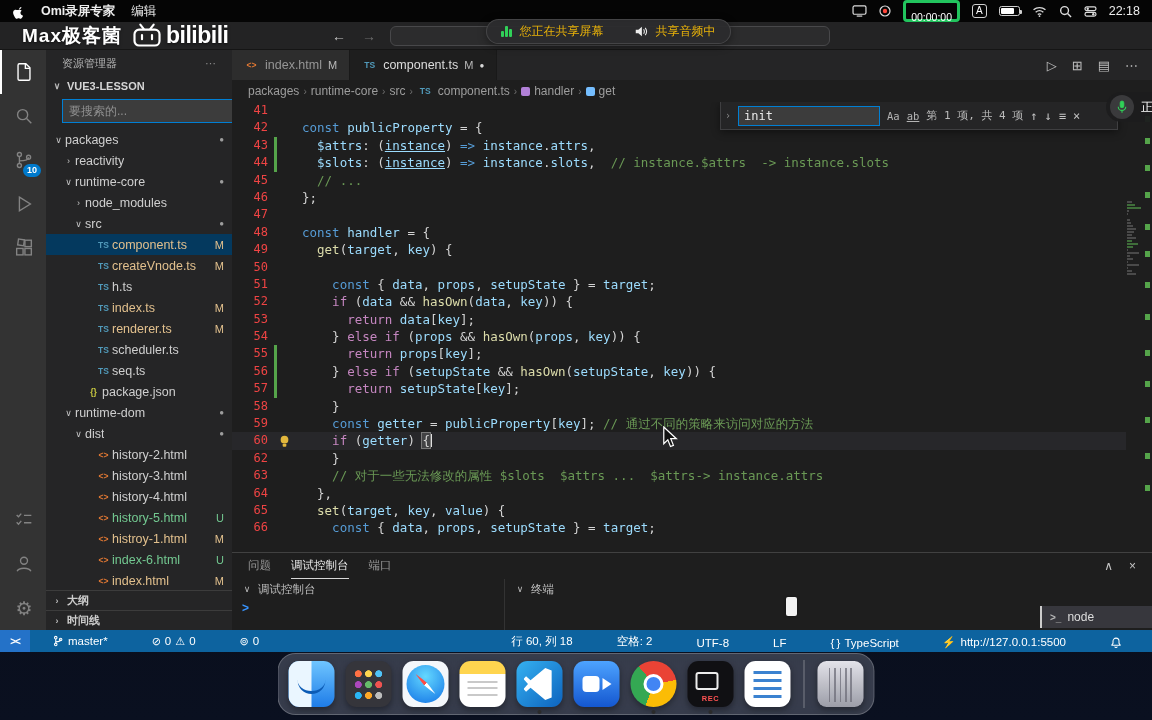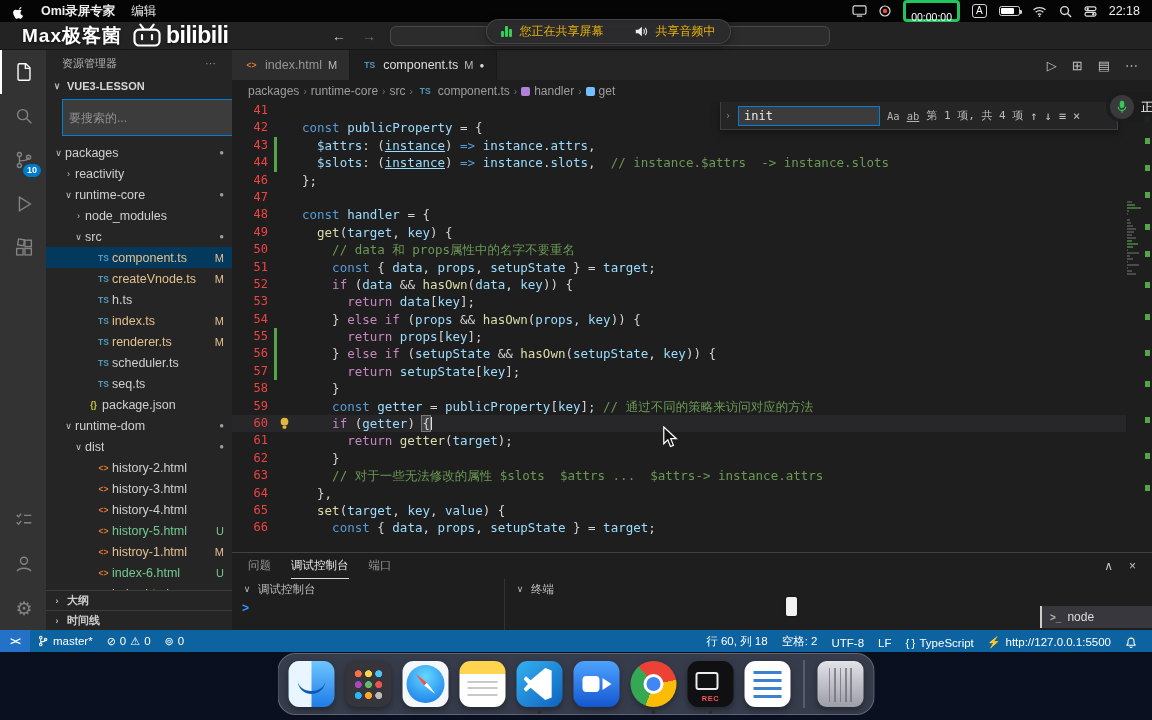--- a/index.html
+++ b/index.html
@@ -48,21 +48,21 @@
 .ab-badge{position:absolute;right:5px;bottom:5px;background:#007acc;color:#fff;border-radius:9px;font-size:9px;line-height:13px;padding:0 4px;font-weight:700}
 .ab-spacer{flex:1}
 .ab-gear{font-size:19px}
 
 .sidebar{width:186px;background:#252526;display:flex;flex-direction:column;flex:none;color:#cccccc;overflow:hidden}
 .sb-title{height:26px;display:flex;align-items:center;padding:0 16px;font-size:11px;color:#b3b3b3;flex:none}
 .sb-title .more{margin-left:auto;color:#8a8a8a}
 .sb-section{height:20px;display:flex;align-items:center;gap:3px;font-size:11px;font-weight:700;color:#d5d5d5;padding:0 4px;flex:none}
 .sb-chev{font-size:9px;width:14px;text-align:center;color:#bbb}
 .search-row{display:flex;align-items:center;gap:5px;padding:3px 8px 6px 16px;flex:none}
-.search-box{flex:1;height:37px;background:#3c3c3c;border:1px solid var(--accent);display:flex;align-items:center;padding:0 2px 0 6px;gap:5px}
+.search-box{flex:1;height:24px;background:#3c3c3c;border:1px solid var(--accent);display:flex;align-items:center;padding:0 2px 0 6px;gap:5px}
 .search-box input{flex:1;min-width:0;background:transparent;border:none;outline:none;color:#ddd;font-size:12px;font-family:"Liberation Sans",sans-serif}
 .search-box input::placeholder{color:#8f8f8f}
 .sb-icbtn{width:18px;height:18px;display:flex;align-items:center;justify-content:center;color:#bbb;font-size:11px;border-radius:3px}
 .tree{flex:1;overflow:hidden;font-size:12.5px}
 .trow{height:21px;display:flex;align-items:center;cursor:pointer;padding-right:8px}
 .trow.sel{background:var(--selbg)}
 .chev{width:13px;flex:none;font-size:9px;color:#c5c5c5;text-align:center}
 .fic{width:17px;flex:none;font-weight:700;font-size:8.5px;text-align:center;letter-spacing:0}
 .fic-ts{color:#519aba}.fic-html{color:#e37933}.fic-json{color:#cbcb41}
 .tname{white-space:nowrap;overflow:hidden;color:#cfcfcf}
@@ -122,21 +122,21 @@
 .pleft{width:273px;flex:none;display:flex;flex-direction:column;border-right:1px solid #333}
 .psec{height:20px;display:flex;align-items:center;gap:4px;padding:0 8px;font-size:11.5px;color:#bcbcbc}
 .repl{padding:2px 10px;color:#3794ff;font-weight:700;font-size:12px}
 .pright{flex:1;display:flex;flex-direction:column;position:relative}
 .term-item{position:absolute;right:0;bottom:2px;width:112px;height:22px;background:#37373d;border-left:2px solid #cccccc;display:flex;align-items:center;gap:6px;padding:0 8px;color:#dddddd;font-size:12px}
 .term-ic{color:#b6b6b6;font-size:10px;font-weight:700}
 .panel-caret{position:absolute;left:281px;bottom:14px;width:11px;height:19px;background:#f2f2f2;border-radius:2px;box-shadow:0 0 3px rgba(0,0,0,.5)}
 
 .statusbar{height:22px;background:var(--statusbar);display:flex;align-items:center;color:#fff;font-size:11.5px;flex:none}
 .sb-remote{width:30px;height:100%;background:var(--remote);display:flex;align-items:center;justify-content:center;font-size:10px;font-weight:700;letter-spacing:-1px;flex:none}
-.sb-item{padding:0 7px;display:flex;align-items:center;gap:4px;white-space:nowrap}
+.sb-item{padding:0 22px;display:flex;align-items:center;gap:4px;white-space:nowrap}
 .sb-item svg{width:12px;height:12px;stroke:#fff;fill:none;stroke-width:1.4}
 .sb-right{margin-left:auto;display:flex;align-items:flex-end;padding-right:8px}
 .sb-sym{font-size:11px}
 
 .dock{position:absolute;left:50%;transform:translateX(-50%);bottom:5px;height:62px;background:rgba(185,190,205,.26);border:1px solid rgba(255,255,255,.22);border-radius:18px;display:flex;align-items:center;padding:0 10px;gap:11px;z-index:70;backdrop-filter:blur(6px)}
 .dk{width:46px;height:46px;border-radius:11px;position:relative;flex:none;box-shadow:0 3px 6px rgba(0,0,0,.35)}
 .rundot{position:absolute;left:50%;bottom:-7px;width:4px;height:4px;border-radius:50%;background:#2b2b2b;transform:translateX(-50%)}
 .dk-finder{background:linear-gradient(180deg,#6fc5ff,#1e7ce8);overflow:hidden}
 .dk-finder::before{content:"";position:absolute;left:0;top:0;bottom:0;width:49%;background:#eaf6ff}
 .dk-finder::after{content:"";position:absolute;left:9px;right:9px;top:12px;height:18px;border-bottom:3px solid #0b5bb5;border-radius:0 0 14px 14px}
@@ -510,39 +510,39 @@
             <span class="sym sym2"></span>
             <span>get</span>
           </span>
         </div>
       <div class="code-wrap">
         <div id="code">
             <div class="cl"><span class="ln">41</span><span class="gmark"></span><span class="bulb"></span><span class="ct"></span></div>
             <div class="cl"><span class="ln">42</span><span class="gmark"></span><span class="bulb"></span><span class="ct"><span class="tk-k">const</span><span class="tk-d"> </span><span class="tk-v">publicProperty</span><span class="tk-d"> = {</span></span></div>
             <div class="cl"><span class="ln">43</span><span class="gmark chg"></span><span class="bulb"></span><span class="ct"><span class="tk-d">  </span><span class="tk-v">$attrs</span><span class="tk-d">: (</span><span class="tk-u">instance</span><span class="tk-d">) </span><span class="tk-k">=&gt;</span><span class="tk-d"> </span><span class="tk-v">instance</span><span class="tk-d">.</span><span class="tk-v">attrs</span><span class="tk-d">,</span></span></div>
             <div class="cl"><span class="ln">44</span><span class="gmark chg"></span><span class="bulb"></span><span class="ct"><span class="tk-d">  </span><span class="tk-v">$slots</span><span class="tk-d">: (</span><span class="tk-u">instance</span><span class="tk-d">) </span><span class="tk-k">=&gt;</span><span class="tk-d"> </span><span class="tk-v">instance</span><span class="tk-d">.</span><span class="tk-v">slots</span><span class="tk-d">,  </span><span class="tk-m">// instance.$attrs  -&gt; instance.slots</span></span></div>
+            <div class="cl"><span class="ln">45</span><span class="gmark"></span><span class="bulb"></span><span class="ct"><span class="tk-d">  </span><span class="tk-m">// ...</span></span></div>
             <div class="cl"><span class="ln">46</span><span class="gmark"></span><span class="bulb"></span><span class="ct"><span class="tk-d">};</span></span></div>
             <div class="cl"><span class="ln">47</span><span class="gmark"></span><span class="bulb"></span><span class="ct"></span></div>
             <div class="cl"><span class="ln">48</span><span class="gmark"></span><span class="bulb"></span><span class="ct"><span class="tk-k">const</span><span class="tk-d"> </span><span class="tk-v">handler</span><span class="tk-d"> = {</span></span></div>
             <div class="cl"><span class="ln">49</span><span class="gmark"></span><span class="bulb"></span><span class="ct"><span class="tk-d">  </span><span class="tk-f">get</span><span class="tk-d">(</span><span class="tk-v">target</span><span class="tk-d">, </span><span class="tk-v">key</span><span class="tk-d">) {</span></span></div>
-            <div class="cl"><span class="ln">50</span><span class="gmark"></span><span class="bulb"></span><span class="ct"><span class="tk-d">    </span><span class="tk-m">// data 和 props属性中的名字不要重名</span></span></div>
+            <div class="cl"><span class="ln">50</span><span class="gmark"></span><span class="bulb"></span></div>
             <div class="cl"><span class="ln">51</span><span class="gmark"></span><span class="bulb"></span><span class="ct"><span class="tk-d">    </span><span class="tk-k">const</span><span class="tk-d"> { </span><span class="tk-v">data</span><span class="tk-d">, </span><span class="tk-v">props</span><span class="tk-d">, </span><span class="tk-v">setupState</span><span class="tk-d"> } = </span><span class="tk-v">target</span><span class="tk-d">;</span></span></div>
             <div class="cl"><span class="ln">52</span><span class="gmark"></span><span class="bulb"></span><span class="ct"><span class="tk-d">    </span><span class="tk-c">if</span><span class="tk-d"> (</span><span class="tk-v">data</span><span class="tk-d"> &amp;&amp; </span><span class="tk-f">hasOwn</span><span class="tk-d">(</span><span class="tk-v">data</span><span class="tk-d">, </span><span class="tk-v">key</span><span class="tk-d">)) {</span></span></div>
             <div class="cl"><span class="ln">53</span><span class="gmark"></span><span class="bulb"></span><span class="ct"><span class="tk-d">      </span><span class="tk-c">return</span><span class="tk-d"> </span><span class="tk-v">data</span><span class="tk-d">[</span><span class="tk-v">key</span><span class="tk-d">];</span></span></div>
             <div class="cl"><span class="ln">54</span><span class="gmark"></span><span class="bulb"></span><span class="ct"><span class="tk-d">    } </span><span class="tk-c">else</span><span class="tk-d"> </span><span class="tk-c">if</span><span class="tk-d"> (</span><span class="tk-v">props</span><span class="tk-d"> &amp;&amp; </span><span class="tk-f">hasOwn</span><span class="tk-d">(</span><span class="tk-v">props</span><span class="tk-d">, </span><span class="tk-v">key</span><span class="tk-d">)) {</span></span></div>
             <div class="cl"><span class="ln">55</span><span class="gmark chg"></span><span class="bulb"></span><span class="ct"><span class="tk-d">      </span><span class="tk-c">return</span><span class="tk-d"> </span><span class="tk-v">props</span><span class="tk-d">[</span><span class="tk-v">key</span><span class="tk-d">];</span></span></div>
             <div class="cl"><span class="ln">56</span><span class="gmark chg"></span><span class="bulb"></span><span class="ct"><span class="tk-d">    } </span><span class="tk-c">else</span><span class="tk-d"> </span><span class="tk-c">if</span><span class="tk-d"> (</span><span class="tk-v">setupState</span><span class="tk-d"> &amp;&amp; </span><span class="tk-f">hasOwn</span><span class="tk-d">(</span><span class="tk-v">setupState</span><span class="tk-d">, </span><span class="tk-v">key</span><span class="tk-d">)) {</span></span></div>
             <div class="cl"><span class="ln">57</span><span class="gmark chg"></span><span class="bulb"></span><span class="ct"><span class="tk-d">      </span><span class="tk-c">return</span><span class="tk-d"> </span><span class="tk-v">setupState</span><span class="tk-d">[</span><span class="tk-v">key</span><span class="tk-d">];</span></span></div>
             <div class="cl"><span class="ln">58</span><span class="gmark"></span><span class="bulb"></span><span class="ct"><span class="tk-d">    }</span></span></div>
             <div class="cl"><span class="ln">59</span><span class="gmark"></span><span class="bulb"></span><span class="ct"><span class="tk-d">    </span><span class="tk-k">const</span><span class="tk-d"> </span><span class="tk-v">getter</span><span class="tk-d"> = </span><span class="tk-v">publicProperty</span><span class="tk-d">[</span><span class="tk-v">key</span><span class="tk-d">]; </span><span class="tk-m">// 通过不同的策略来访问对应的方法</span></span></div>
             <div class="cl active"><span class="ln">60</span><span class="gmark"></span><span class="bulb"><svg width="11" height="13" viewBox="0 0 12 14">
                   <circle cx="6" cy="5" r="4.2" fill="#e2b73d"></circle>
                   <rect x="4" y="9.4" width="4" height="3.2" rx="1" fill="#e2b73d"></rect>
                 </svg></span><span class="ct"><span class="tk-d">    </span><span class="tk-c">if</span><span class="tk-d"> (</span><span class="tk-v">getter</span><span class="tk-d">) </span><span class="tk-b">{</span><span class="caret"></span></span></div>
-            <div class="cl"><span class="ln">61</span><span class="gmark"></span><span class="bulb"></span><span class="ct"><span class="tk-d">      </span><span class="tk-c">return</span><span class="tk-d"> </span><span class="tk-f">getter</span><span class="tk-d">(</span><span class="tk-v">target</span><span class="tk-d">);</span></span></div>
             <div class="cl"><span class="ln">62</span><span class="gmark"></span><span class="bulb"></span><span class="ct"><span class="tk-d">    }</span></span></div>
             <div class="cl"><span class="ln">63</span><span class="gmark"></span><span class="bulb"></span><span class="ct"><span class="tk-d">    </span><span class="tk-m">// 对于一些无法修改的属性 $slots  $attrs ...  $attrs-&gt; instance.attrs</span></span></div>
             <div class="cl"><span class="ln">64</span><span class="gmark"></span><span class="bulb"></span><span class="ct"><span class="tk-d">  },</span></span></div>
             <div class="cl"><span class="ln">65</span><span class="gmark"></span><span class="bulb"></span><span class="ct"><span class="tk-d">  </span><span class="tk-f">set</span><span class="tk-d">(</span><span class="tk-v">target</span><span class="tk-d">, </span><span class="tk-v">key</span><span class="tk-d">, </span><span class="tk-v">value</span><span class="tk-d">) {</span></span></div>
             <div class="cl"><span class="ln">66</span><span class="gmark"></span><span class="bulb"></span><span class="ct"><span class="tk-d">    </span><span class="tk-k">const</span><span class="tk-d"> { </span><span class="tk-v">data</span><span class="tk-d">, </span><span class="tk-v">props</span><span class="tk-d">, </span><span class="tk-v">setupState</span><span class="tk-d"> } = </span><span class="tk-v">target</span><span class="tk-d">;</span></span></div>
           </div>
         <div class="find">
           <span class="find-grip">›</span>
           <input class="find-input" value="init" style="">
           <span class="fopt">Aa</span>

